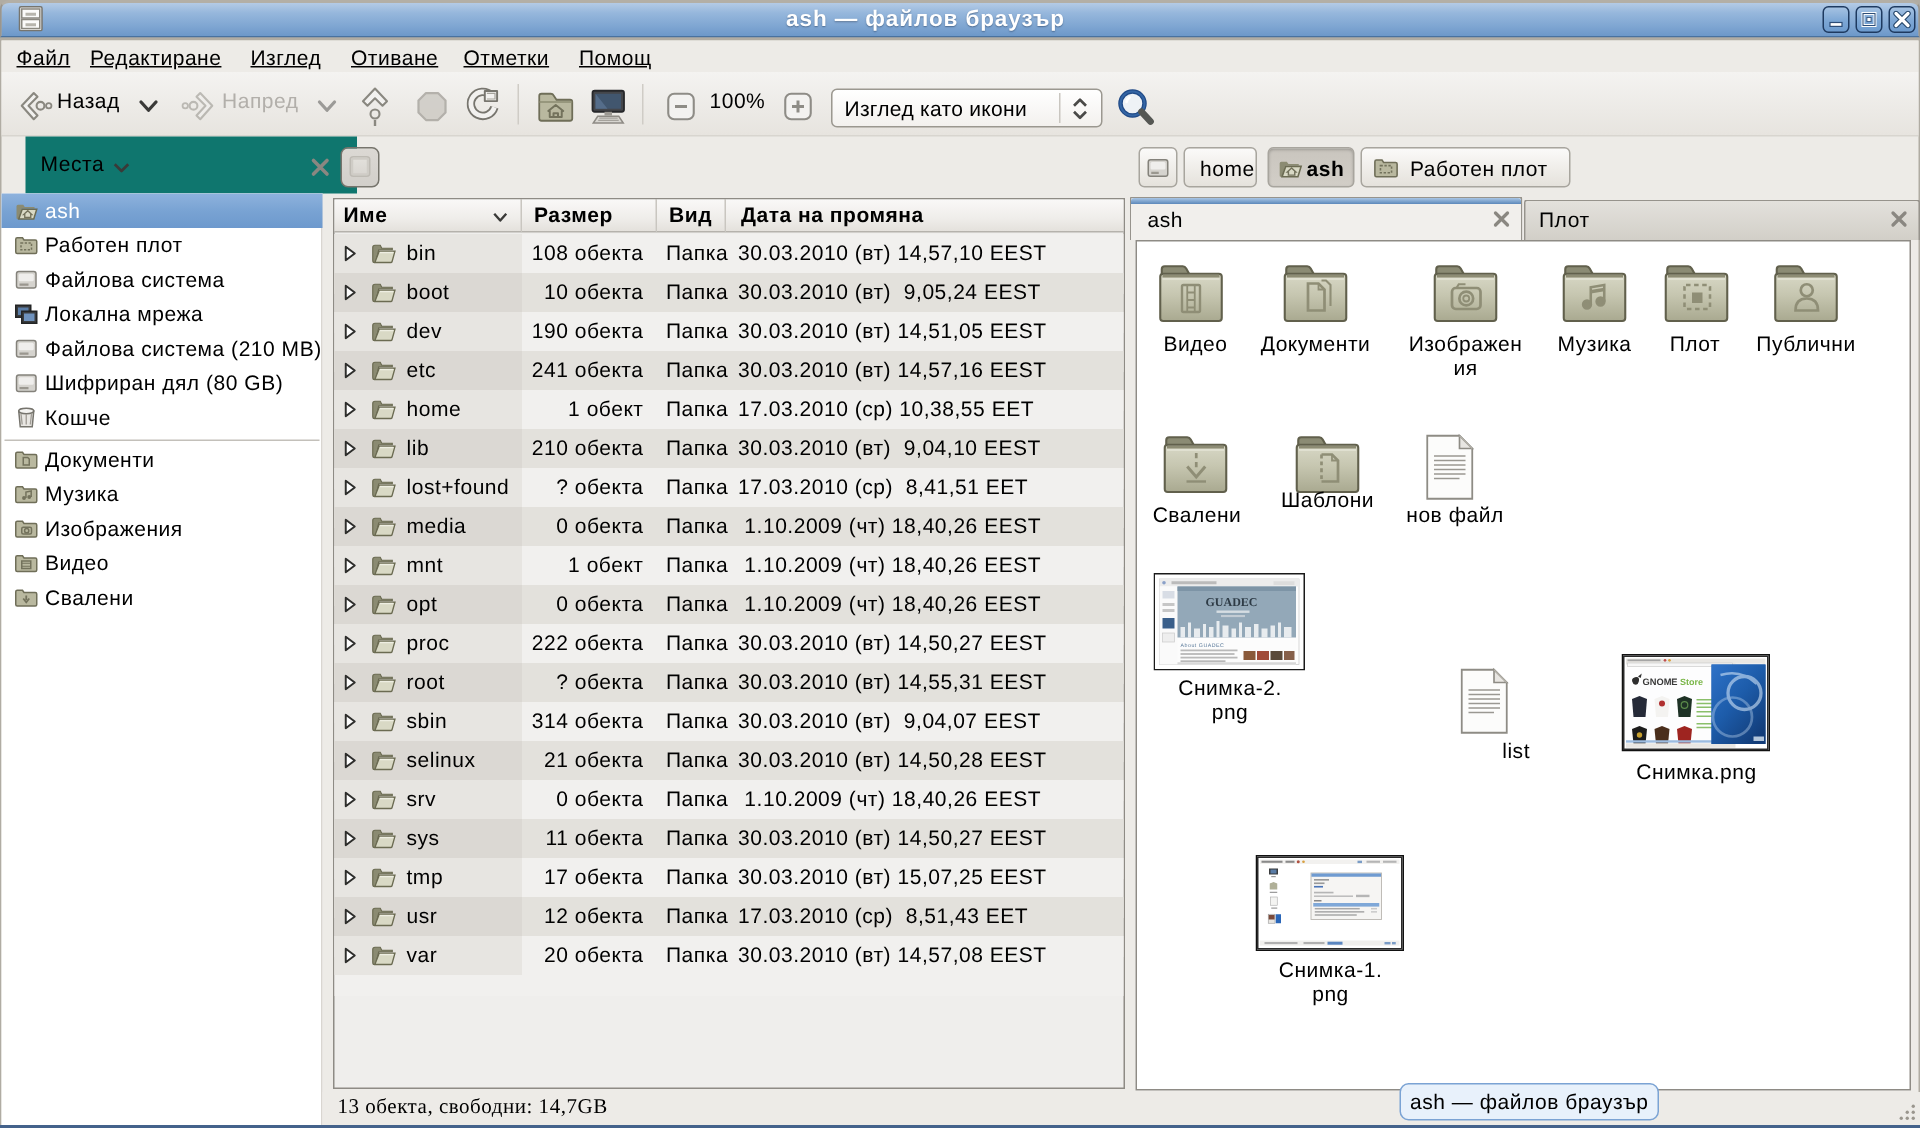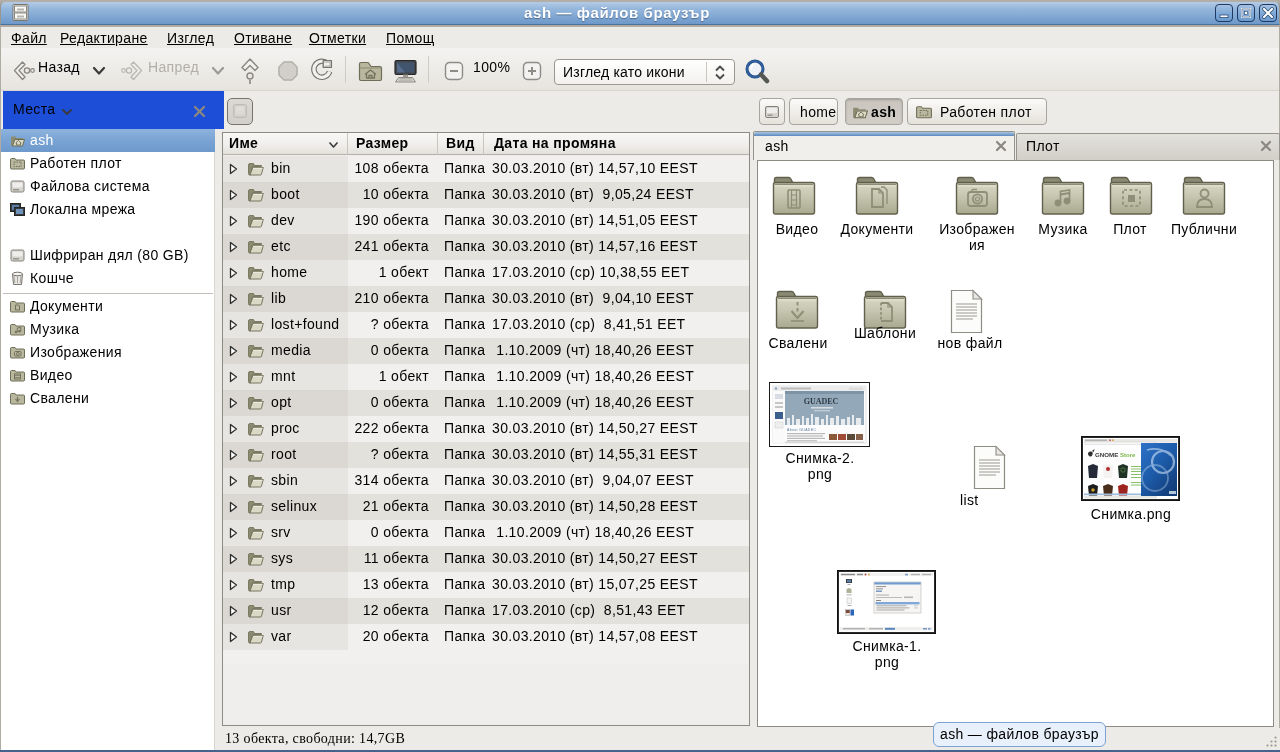--- a/index.html
+++ b/index.html
@@ -23,21 +23,21 @@
 #menubar { position:absolute; left:1px; top:27px; width:1278px; height:21px; background:#EDEBE7; }
 #menubar span { position:absolute; top:3px; font-size:14px;text-decoration:underline; }
 
 
 #toolbar { position:absolute; left:1px; top:48px; width:1278px; height:43px;
   background:linear-gradient(#f4f3f1, #eceae6 60%, #e7e4df); border-bottom:1px solid #d8d5cf; }
 .tsep { position:absolute; top:8px; width:1px; height:27px; background:#cfccc6; }
 
 
 #sidebar { position:absolute; left:1px; top:129px; width:214px; height:621px; background:#fff; border-right:1px solid #d9d6d1; }
-#sideheader { position:absolute; left:3px; top:91px; width:221px; height:38px; background:#1d4ed8; }
+#sideheader { position:absolute; left:17px; top:91px; width:221px; height:38px; background:#0f766e; }
 .srow { position:absolute; left:0; width:214px; height:23px; }
 .srow .lbl { position:absolute; left:29px; top:3px; font-size:14px; white-space:nowrap; }
 .srow svg { position:absolute; left:8px; top:3px; }
 .srow.sel { background:linear-gradient(#8eb2dd, #79a3d3 50%, #6d99cd); }
 .srow.sel .lbl { color:#fff; }
 
 
 #midpane { position:absolute; left:222px; top:132px; width:528px; height:594px; border:1px solid #8e8b85; background:#efeeec; }
 .hdrcell { position:absolute; top:0; height:22px; background:linear-gradient(#f9f8f7, #efedea 60%, #e4e1dc); border-right:1px solid #c9c6c0; border-bottom:1px solid #b5b2ac;font-weight:bold; }
 .hdrcell span { position:absolute; top:2px; left:6px; font-size:14px; white-space:nowrap; }
@@ -228,20 +228,28 @@
     </div>
     <div class="srow" style="top:69px">
       <svg width="17" height="17" viewBox="0 0 17 17">
           <rect x="1.5" y="2.5" width="10" height="8" fill="#3a3c3e" stroke="#232425" stroke-width="1"></rect>
           <rect x="3" y="4" width="7" height="5" fill="#5a7ca6"></rect>
           <rect x="5.5" y="6.5" width="10" height="8" fill="#3a3c3e" stroke="#232425" stroke-width="1"></rect>
           <rect x="7" y="8" width="7" height="5" fill="#6f92bd"></rect>
         </svg>
       <span class="lbl">Локална мрежа</span>
     </div>
+    <div class="srow" style="top:92px">
+      <svg width="17" height="17" viewBox="0 0 17 17">
+          <rect x="2" y="3" width="13" height="11" rx="1.5" fill="#d5d3ce" stroke="#84827b" stroke-width="1"></rect>
+          <rect x="3.5" y="4.5" width="10" height="5" rx="1" fill="#efeeec"></rect>
+          <rect x="4" y="11" width="6" height="1.5" fill="#9a978f"></rect>
+        </svg>
+      <span class="lbl">Файлова система (210 MB)</span>
+    </div>
     <div class="srow" style="top:115px">
       <svg width="17" height="17" viewBox="0 0 17 17">
           <rect x="2" y="3" width="13" height="11" rx="1.5" fill="#d5d3ce" stroke="#84827b" stroke-width="1"></rect>
           <rect x="3.5" y="4.5" width="10" height="5" rx="1" fill="#efeeec"></rect>
           <rect x="4" y="11" width="6" height="1.5" fill="#9a978f"></rect>
         </svg>
       <span class="lbl">Шифриран дял (80 GB)</span>
     </div>
     <div class="srow" style="top:138px">
       <svg width="17" height="17" viewBox="0 0 17 17">
@@ -553,21 +561,21 @@
         <div class="c1"></div>
       <svg class="expander" viewBox="0 0 9 12">
           <path d="M1.5 1.5 L7.5 6 L1.5 10.5 Z" fill="#fdfdfd" stroke="#2e2e2c" stroke-width="1.3" stroke-linejoin="round"></path>
         </svg>
         <svg class="fico" width="19" height="17" viewBox="0 0 19 17">
           <path d="M2.5 5 Q2.5 3.5 4 3.5 L7.5 3.5 L8.5 5.5 L15.5 5.5 L15.5 6.5 L6.5 6.5 L4.5 15 L3.5 15 Q2.5 15 2.5 13.5 Z" fill="#8b8b72" stroke="#6b6b52" stroke-width="0.8"></path>
           <path d="M6.8 7.5 L17.3 7.5 L15.3 14.6 Q15.1 15 14.6 15 L3.9 15 Z" fill="#d9d9c5" stroke="#6b6b52" stroke-width="0.9"></path>
           <path d="M7.2 8.3 L16.3 8.3" stroke="#eeeee2" stroke-width="1"></path>
         </svg>
       <span class="nm">tmp</span>
-        <span class="sz">13 обекта</span>
+        <span class="sz">17 обекта</span>
         <span class="vd">Папка</span>
         <span class="dt">30.03.2010 (вт) 15,07,25 EEST</span>
     </div>
     <div class="frow even" style="top:465px">
         <div class="c1"></div>
       <svg class="expander" viewBox="0 0 9 12">
           <path d="M1.5 1.5 L7.5 6 L1.5 10.5 Z" fill="#fdfdfd" stroke="#2e2e2c" stroke-width="1.3" stroke-linejoin="round"></path>
         </svg>
         <svg class="fico" width="19" height="17" viewBox="0 0 19 17">
           <path d="M2.5 5 Q2.5 3.5 4 3.5 L7.5 3.5 L8.5 5.5 L15.5 5.5 L15.5 6.5 L6.5 6.5 L4.5 15 L3.5 15 Q2.5 15 2.5 13.5 Z" fill="#8b8b72" stroke="#6b6b52" stroke-width="0.8"></path>
@@ -742,21 +750,21 @@
         </svg></div>
     <div class="lab" style="position:absolute;left:167px;top:174px;width:90px;text-align:center">нов файл</div>
     <div style="position:absolute;left:213px;top:284px"><svg width="37" height="45" viewBox="0 0 37 45">
           <path d="M3.5 1.5 L25 1.5 L33.5 10 L33.5 43.5 L3.5 43.5 Z" fill="#fcfcfb" stroke="#8e8c85" stroke-width="1.2"></path>
           <path d="M25 1.5 L25 10 L33.5 10 Z" fill="#e8e6e2" stroke="#8e8c85" stroke-width="1.1"></path>
           <path d="M25 1.5 L33.5 10" stroke="#b5b2ab" stroke-width="0.8"></path>
           <g stroke="#9a9892" stroke-width="1">
             <path d="M8 15 L29 15 M8 18 L29 18 M8 21 L29 21 M8 24 L29 24 M8 27 L29 27 M8 30 L25 30"></path>
           </g>
         </svg></div>
-    <div class="lab" style="position:absolute;left:202px;top:331px;width:60px;text-align:left">list</div>
+    <div class="lab" style="position:absolute;left:202px;top:331px;width:60px;text-align:right">list</div>
     <div style="position:absolute;left:11px;top:221px">
       <svg width="101" height="65" viewBox="0 0 101 65">
         <rect x="0.5" y="0.5" width="100" height="64" fill="#fff" stroke="#1a1a1a"></rect>
         <rect x="4" y="4" width="93" height="57" fill="#fdfdfd" stroke="#c9c9c9" stroke-width="0.5"></rect>
         <rect x="4" y="4" width="93" height="5" fill="#ececec"></rect>
         <circle cx="7" cy="6.5" r="1.2" fill="#8aa0c8"></circle>
         <rect x="12" y="5.5" width="30" height="2" fill="#bbb"></rect>
         <rect x="80" y="5.5" width="14" height="2.5" fill="#ddd"></rect>
         <rect x="4" y="9" width="12" height="52" fill="#fafafa"></rect>
         <rect x="6" y="12" width="8" height="5" fill="#d8dde5"></rect>

